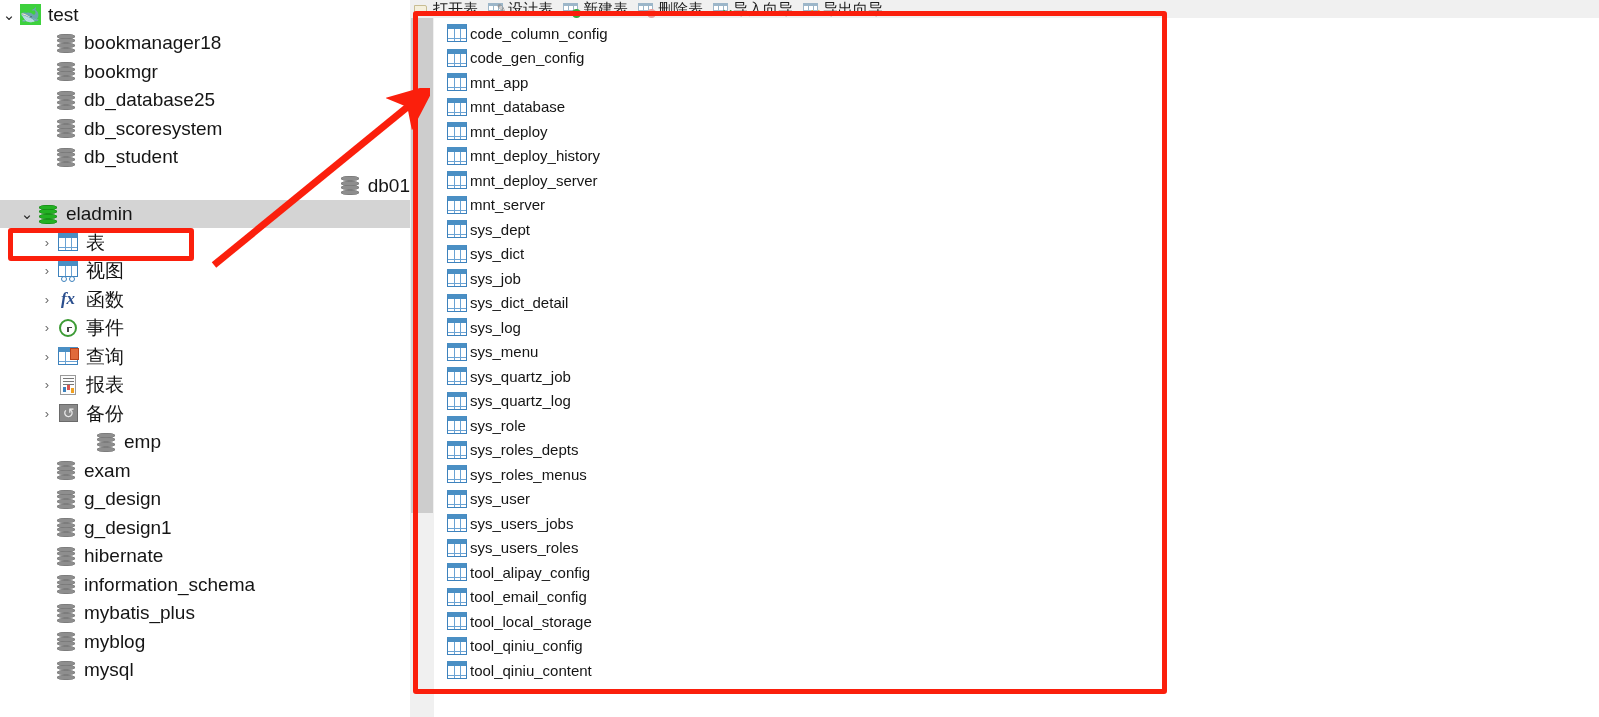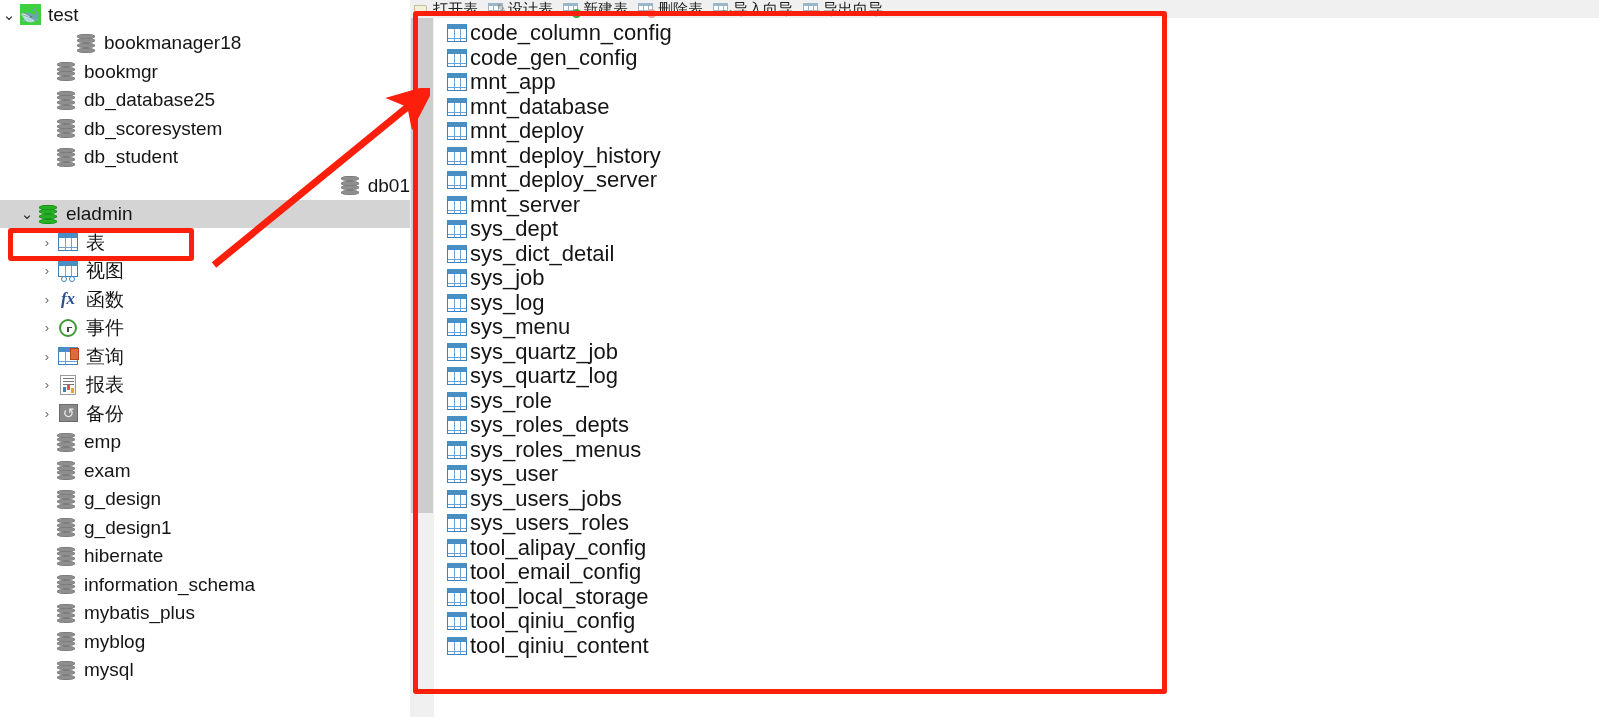--- a/index.html
+++ b/index.html
@@ -319,21 +319,21 @@
     position: absolute;
     left: 24px; top: 0;
     right: 0; bottom: 0;
     padding-top: 3px;
   }
   .litem {
     display: flex;
     align-items: center;
     height: 24.5px;
     white-space: nowrap;
-    font-size: 22px;
+    font-size: 15px;
     color: #151515;
     cursor: default;
     padding-left: 11px;
   }
   .lico {
     flex: 0 0 24px;
     width: 24px; height: 20px;
     position: relative;
     margin-right: 1px;
   }
@@ -411,21 +411,21 @@
   </div>
 
 <div id="tree-panel">
     <div class="tnode" style="padding-left: 0px;">
       <span class="chev dark">⌄</span>
       <span class="ticon">
         <span class="dolphin">🐋</span>
       </span>
       <span class="tlabel">test</span>
     </div>
-    <div class="tnode" style="padding-left: 36px; margin-left: 20px;">
+    <div class="tnode" style="padding-left: 36px;">
       <span class="spacer18"></span>
       <span class="ticon">
         <span class="cyl gray">
           <i></i>
           <i></i>
           <i></i>
           <i></i>
         </span>
       </span>
       <span class="tlabel">bookmanager18</span>
@@ -544,21 +544,21 @@
       </span>
       <span class="tlabel">报表</span>
     </div>
     <div class="tnode" style="padding-left: 38px;">
       <span class="chev">›</span>
       <span class="ticon">
         <span class="backupico">↺</span>
       </span>
       <span class="tlabel">备份</span>
     </div>
-    <div class="tnode" style="padding-left: 36px;">
+    <div class="tnode" style="padding-left: 36px; margin-left: 40px;">
       <span class="spacer18"></span>
       <span class="ticon">
         <span class="cyl gray">
           <i></i>
           <i></i>
           <i></i>
           <i></i>
         </span>
       </span>
       <span class="tlabel">emp</span>
@@ -717,27 +717,33 @@
       <div class="litem">
         <span class="lico">
           <span class="gridico"></span>
         </span>
         <span>sys_dept</span>
       </div>
       <div class="litem">
         <span class="lico">
           <span class="gridico"></span>
         </span>
+        <span>sys_dict</span>
+      </div>
+      <div class="litem">
+        <span class="lico">
+          <span class="gridico"></span>
+        </span>
+        <span>sys_job</span>
+      </div>
+      <div class="litem">
+        <span class="lico">
+          <span class="gridico"></span>
+        </span>
         <span>sys_dict_detail</span>
-      </div>
-      <div class="litem">
-        <span class="lico">
-          <span class="gridico"></span>
-        </span>
-        <span>sys_job</span>
       </div>
       <div class="litem">
         <span class="lico">
           <span class="gridico"></span>
         </span>
         <span>sys_log</span>
       </div>
       <div class="litem">
         <span class="lico">
           <span class="gridico"></span>

